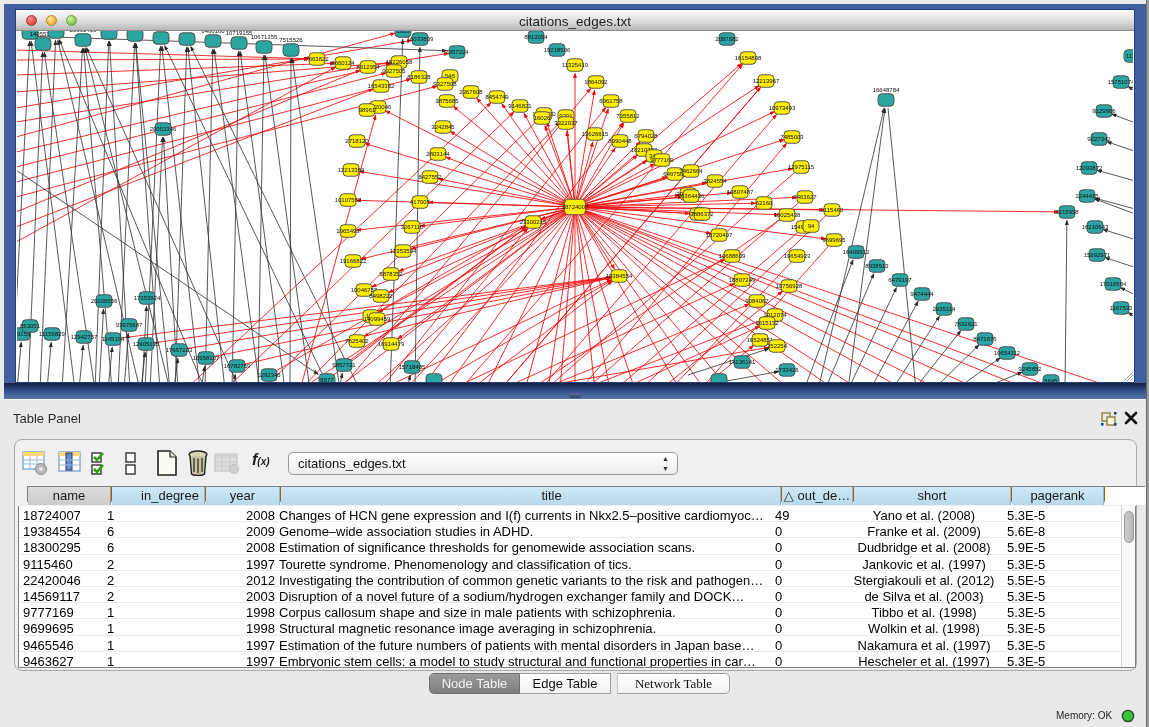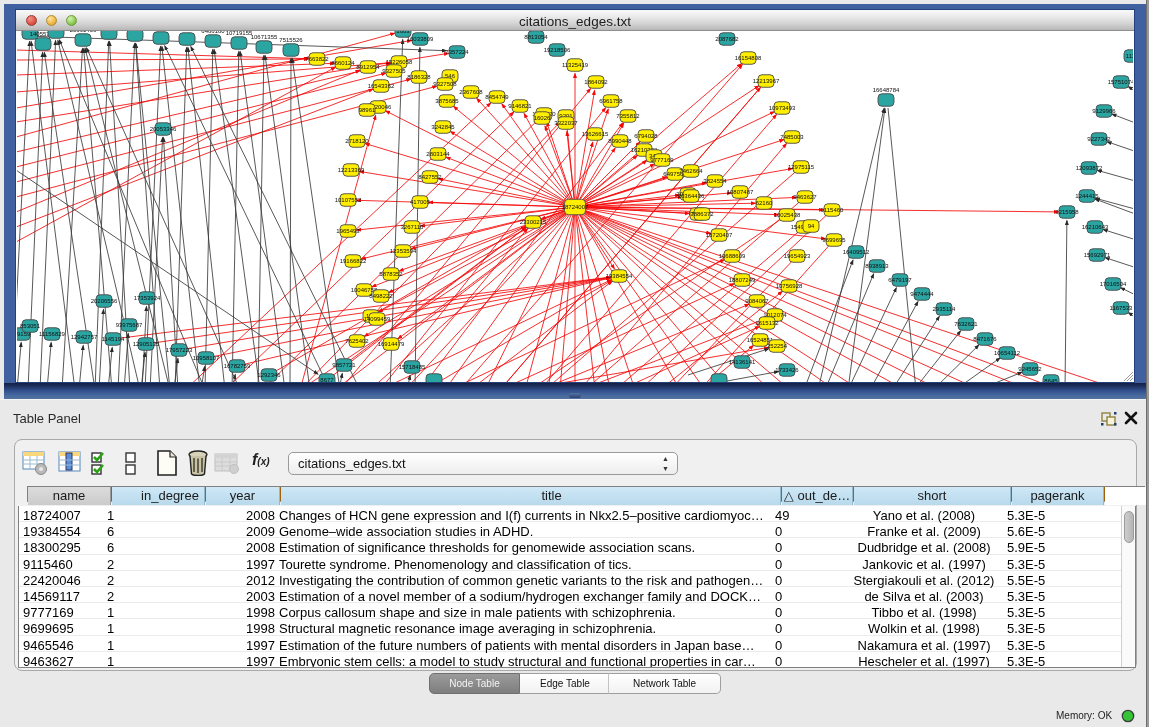--- a/index.html
+++ b/index.html
@@ -19,24 +19,24 @@
 #dd .arr { position:absolute; right:8px; top:1px; font-size:7px; color:#333; line-height:10px; letter-spacing:0; }
 #thead { position:absolute; left:3px; top:46px; width:1118px; height:16px; border:1px solid #808080; border-bottom:1px solid #8a9aa5; background:#a16207;margin-left:9px; }
 .hc { position:absolute; top:0; height:18px; background:linear-gradient(to bottom,#cfe8f6,#b8d9ec); border-right:1px solid #93b7cb; font-size:13px; color:#1a1a1a; text-align:center; line-height:18px; }
 #tbody { position:absolute; left:3px; top:66px; width:1118px; height:162px; background:#fff; border:1px solid #808080; border-top:none; overflow:hidden; }
 .trow { position:relative; width:100%; height:16.2px; border-bottom:1px solid #ebebeb; }
 .c { position:absolute; top:2px; font-size:13px; color:#000; white-space:nowrap; overflow:hidden; }
 .c0 { left:4px; width:88px; } .c1 { left:88px; width:88px; } .c2 { left:186px; width:70px;text-align:right; }
 .c3 { left:260px; width:496px; } .c4 { left:756px; width:68px; }
 .c5 { left:826px; width:158px; text-align:center; } .c6 { left:988px; width:100px; }
 #tabs { position:absolute; left:429px; top:673px; width:295px; height:21px; }
-.tab { position:absolute; top:0; height:21px; font-size:10px; line-height:20px; text-align:center; border:1px solid #9e9e9e; background:linear-gradient(to bottom,#ffffff,#f2f2f2); color:#111; }
+.tab { position:absolute; top:0; height:21px; font-size:13px; line-height:20px; text-align:center; border:1px solid #9e9e9e; background:linear-gradient(to bottom,#ffffff,#f2f2f2); color:#111; }
 #tab1 { left:0; width:91px; border-radius:5px 0 0 5px; background:linear-gradient(to bottom,#9b9b9b,#7e7e7e); color:#f4f4f4; border-color:#6f6f6f; }
 #tab2 { left:91px; width:91px; border-left:none; }
-#tab3 { left:179px; width:113px; border-left:1px solid #c4c4c4; border-radius:0 5px 5px 0; }
+#tab3 { left:188px; width:113px; border-left:1px solid #c4c4c4; border-radius:0 5px 5px 0;font-family:Liberation Serif, serif; }
 #mem { position:absolute; left:1056px; top:710px; font-size:10px; color:#222;text-align:center; }
 #grstrip { position:absolute; left:1146px; top:0; width:3px; height:727px; background:#9a9a9a; border-left:1px solid #6e6e6e; }
 .icon { position:absolute; top:10px; }
 </style></head><body>
 <div id="desktop"></div>
 <div id="dbottom"></div>
 <div style="position:absolute;left:569px;top:393px;width:12px;height:5px;background:linear-gradient(to bottom,#56719f,#2c4576);border-radius:2px;"></div>
 <div id="win">
   <div id="canvas">
       <svg width="1116" height="351" viewBox="17 31 1116 351" style="position:absolute;left:0;top:0">
@@ -624,21 +624,21 @@
           <div class="c c5">Yano et al. (2008)</div>
           <div class="c c6">5.3E-5</div>
         </div>
 <div class="trow">
 <div class="c c0">19384554</div>
           <div class="c c1">6</div>
           <div class="c c2">2009</div>
 <div class="c c3">Genome–wide association studies in ADHD.</div>
           <div class="c c4">0</div>
           <div class="c c5">Franke et al. (2009)</div>
-          <div class="c c6">5.6E-5</div>
+          <div class="c c6">5.6E-8</div>
         </div>
 <div class="trow">
 <div class="c c0">18300295</div>
           <div class="c c1">6</div>
           <div class="c c2">2008</div>
 <div class="c c3">Estimation of significance thresholds for genomewide association scans.</div>
           <div class="c c4">0</div>
           <div class="c c5">Dudbridge et al. (2008)</div>
           <div class="c c6">5.9E-5</div>
         </div>
@@ -657,21 +657,21 @@
           <div class="c c2">2012</div>
 <div class="c c3">Investigating the contribution of common genetic variants to the risk and pathogen…</div>
           <div class="c c4">0</div>
           <div class="c c5">Stergiakouli et al. (2012)</div>
           <div class="c c6">5.5E-5</div>
         </div>
 <div class="trow">
 <div class="c c0">14569117</div>
           <div class="c c1">2</div>
           <div class="c c2">2003</div>
-<div class="c c3">Estimation of a novel member of a sodium/hydrogen exchanger family and DOCK…</div>
+<div class="c c3">Disruption of a novel future of a sodium/hydrogen exchanger family and DOCK…</div>
           <div class="c c4">0</div>
           <div class="c c5">de Silva et al. (2003)</div>
           <div class="c c6">5.3E-5</div>
         </div>
 <div class="trow">
 <div class="c c0">9777169</div>
           <div class="c c1">1</div>
           <div class="c c2">1998</div>
 <div class="c c3">Corpus callosum shape and size in male patients with schizophrenia.</div>
           <div class="c c4">0</div>

